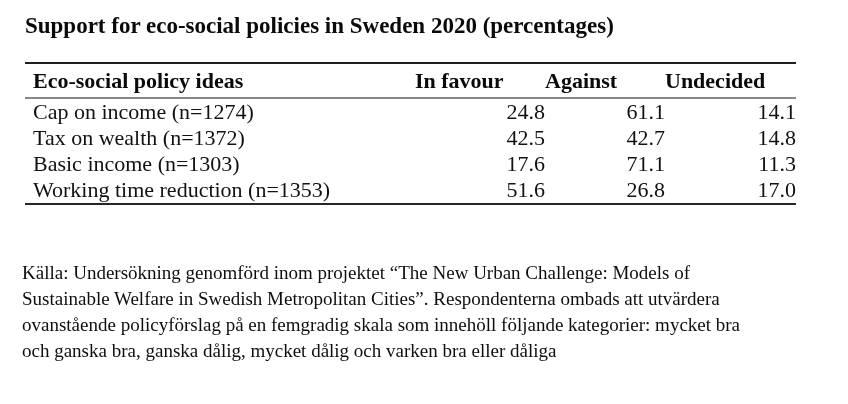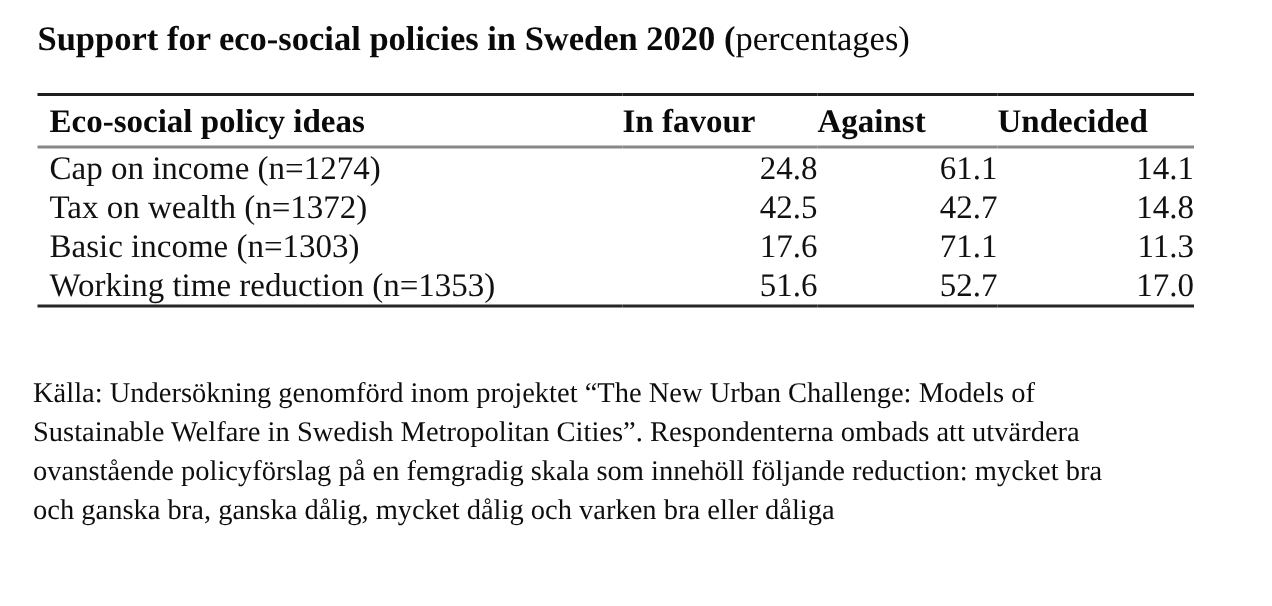--- a/index.html
+++ b/index.html
@@ -22,24 +22,24 @@
   .title {
     margin: 0;
     padding: 11px 25px 0 25px;
     font-size: 23px;
     line-height: 30px;
     font-weight: bold;
     color: #0a0a0a;
     white-space: nowrap;
   }
   .title .title-regular {
-    font-weight: normal;
+    font-weight: bold;
   }
   table.policy-table {
-    margin: 21px 0 6px 25px;
+    margin: 21px 0 16px 25px;
     width: 771px;
     border-collapse: collapse;
     table-layout: fixed;
     border-top: 2px solid #1f1f1f;
     border-bottom: 2px solid #262626;
   }
   col.c-policy    { width: 390px; }
   col.c-favour    { width: 130px; }
   col.c-against   { width: 120px; }
   col.c-undecided { width: 131px; }
@@ -113,26 +113,26 @@
       </tr>
       <tr>
         <td class="left">Basic income (n=1303)</td>
         <td>17.6</td>
         <td>71.1</td>
         <td>11.3</td>
       </tr>
       <tr>
         <td class="left">Working time reduction (n=1353)</td>
         <td>51.6</td>
-        <td>52.7</td>
+        <td>26.8</td>
         <td>17.0</td>
       </tr>
     </tbody>
   </table>
 
   <p class="footnote">
     <span class="fn-line">Källa: Undersökning genomförd inom projektet “The New Urban Challenge: Models of</span><br>
     <span class="fn-line">Sustainable Welfare in Swedish Metropolitan Cities”. Respondenterna ombads att utvärdera</span><br>
-    <span class="fn-line">ovanstående policyförslag på en femgradig skala som innehöll följande reduction: mycket bra</span><br>
+    <span class="fn-line">ovanstående policyförslag på en femgradig skala som innehöll följande kategorier: mycket bra</span><br>
     <span class="fn-line">och ganska bra, ganska dålig, mycket dålig och varken bra eller dåliga</span>
   </p>
 
 </div>
 
 </body></html>

